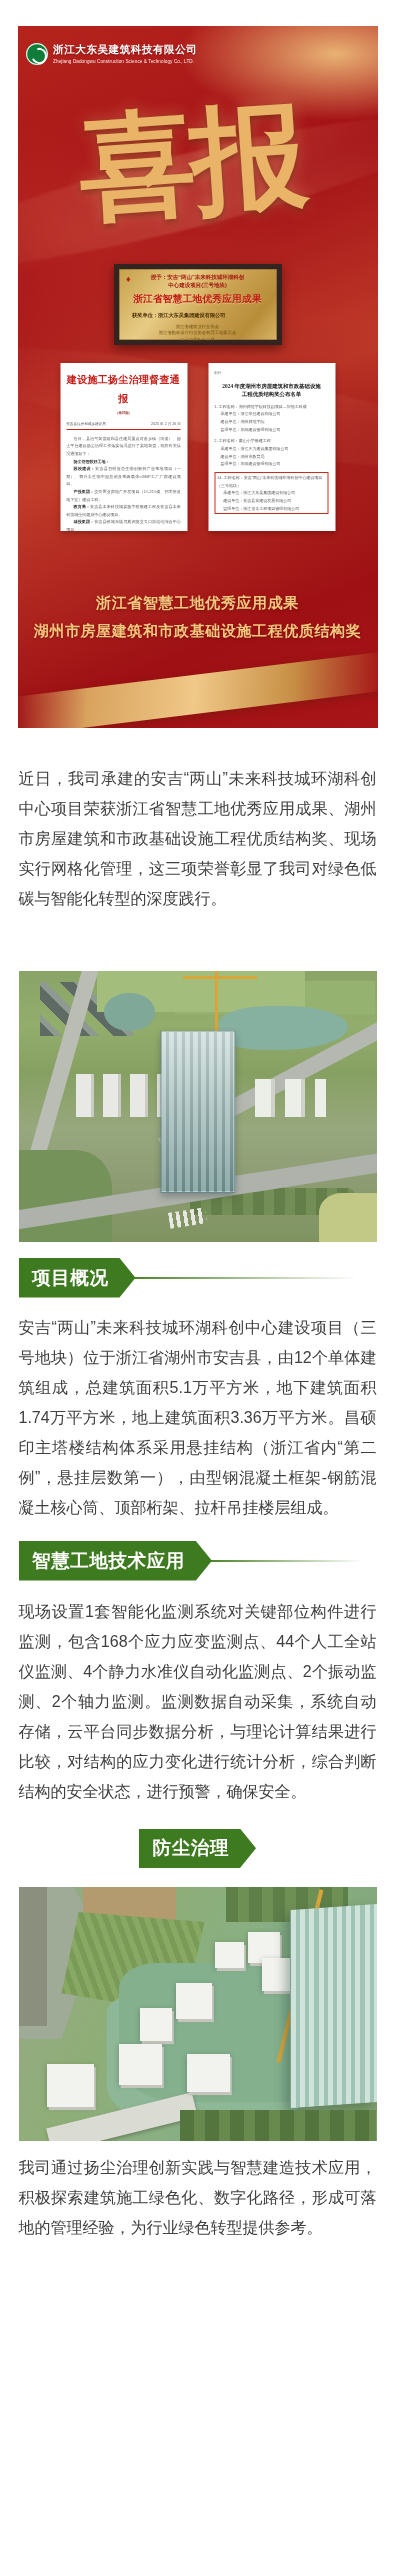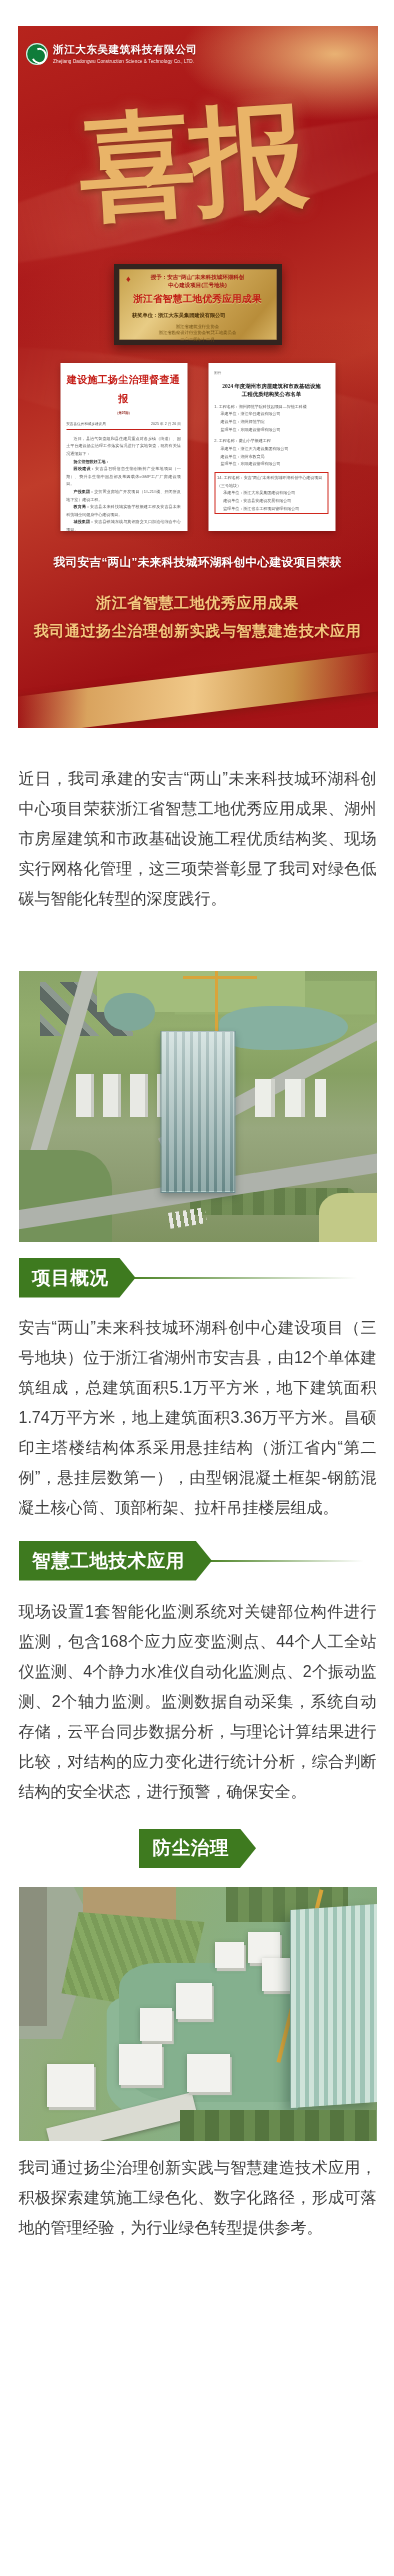--- a/index.html
+++ b/index.html
@@ -228,24 +228,23 @@
       </div>
       <div class="doc2-entry doc-hl">
         <div>14. 工程名称：安吉“两山”未来科技城环湖科创中心建设项目（三号地块）</div>
         <div>承建单位：浙江大东吴集团建设有限公司</div>
         <div>建设单位：安吉县安建设发展有限公司</div>
         <div>监理单位：浙江省泰工程项目管理有限公司</div>
       </div>
     </div>
   </div>
 
-  <div class="intro-line">我司安吉“两山”未来科技城环湖科创中心建设项目荣获</div>
   <div class="award-lines">
     <div>浙江省智慧工地优秀应用成果</div>
-    <div>我司通过扬尘治理创新实践与智慧建造技术应用</div>
+    <div>湖州市房屋建筑和市政基础设施工程优质结构奖</div>
   </div>
 
   <div class="brush-gold"></div>
 </div>
 
 <div class="article">
 
   <p class="para lead">近日，我司承建的安吉“两山”未来科技城环湖科创中心项目荣获浙江省智慧工地优秀应用成果、湖州市房屋建筑和市政基础设施工程优质结构奖、现场实行网格化管理，这三项荣誉彰显了我司对绿色低碳与智能化转型的深度践行。</p>
 
   <div class="photo photo1">

